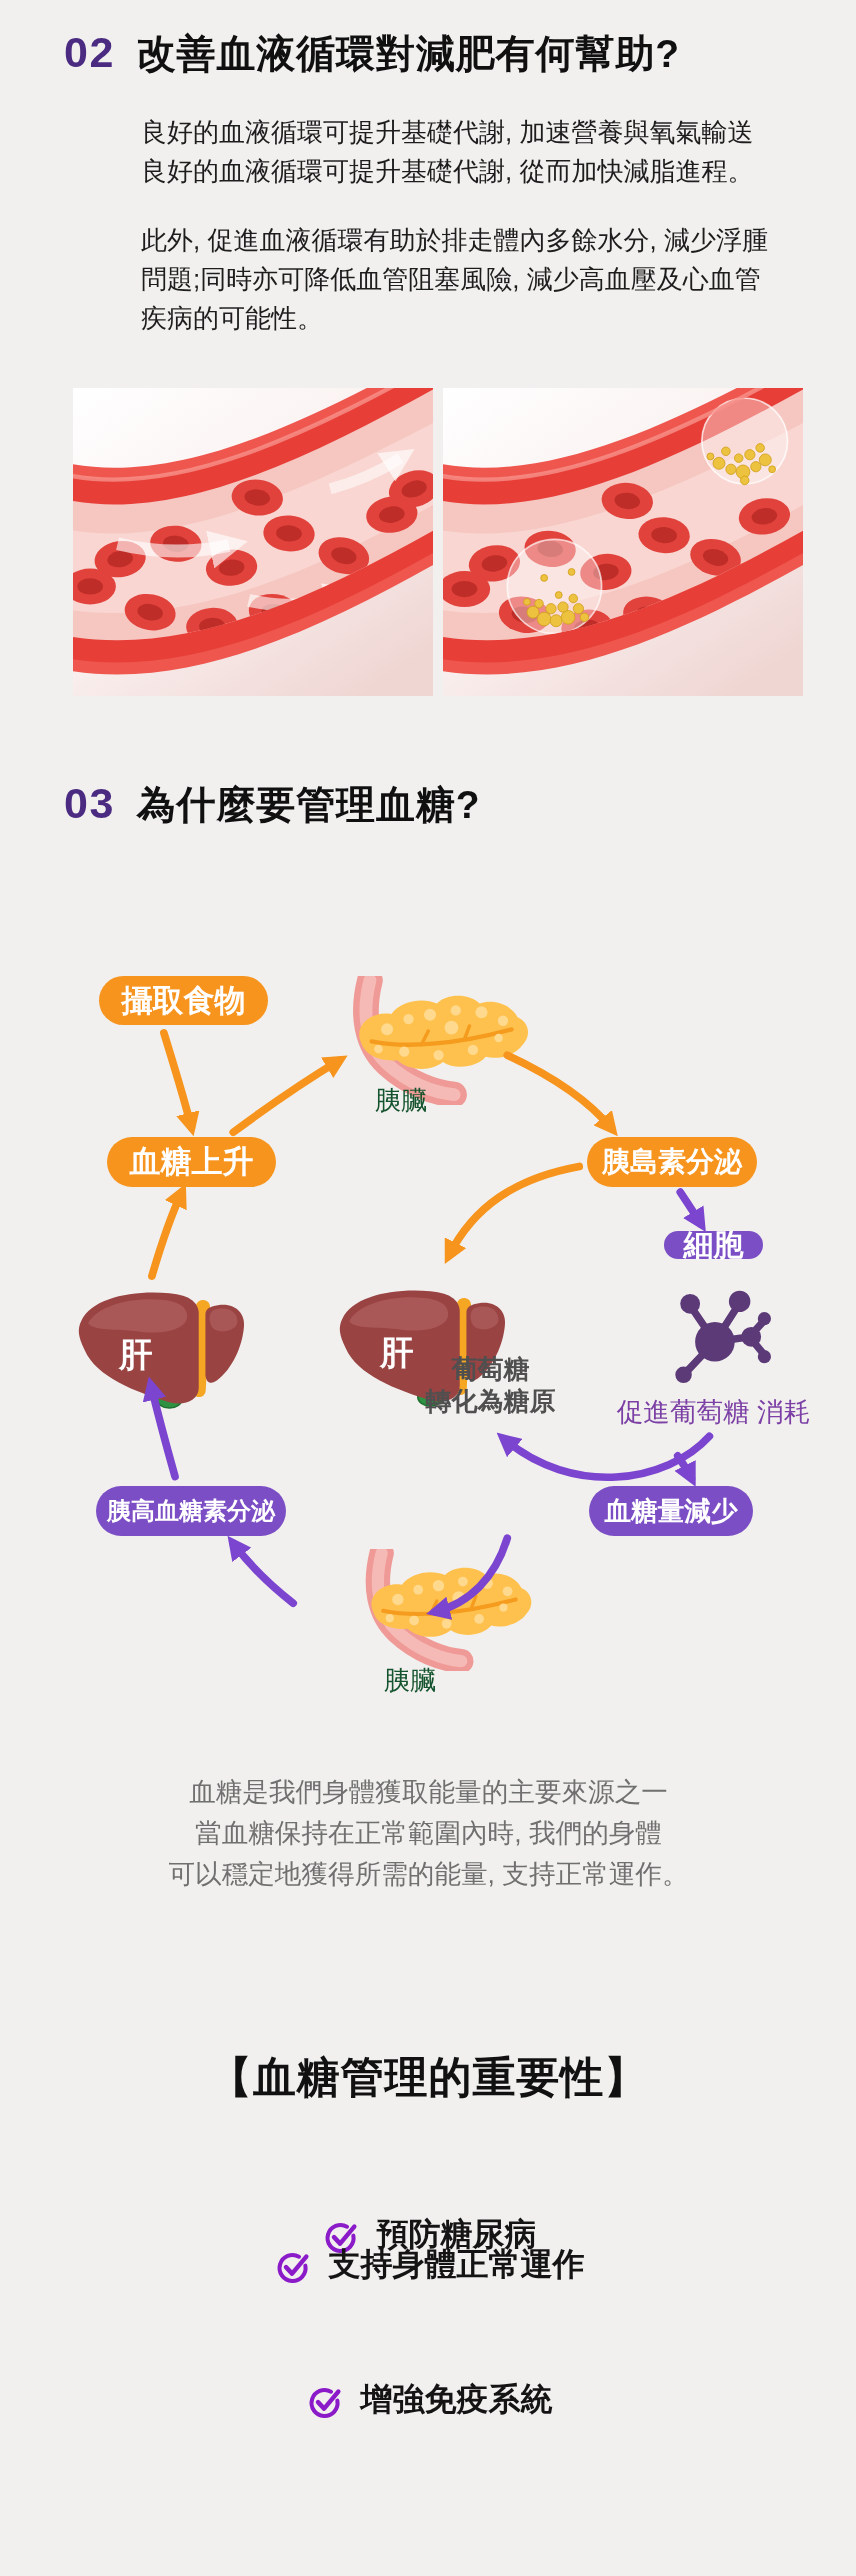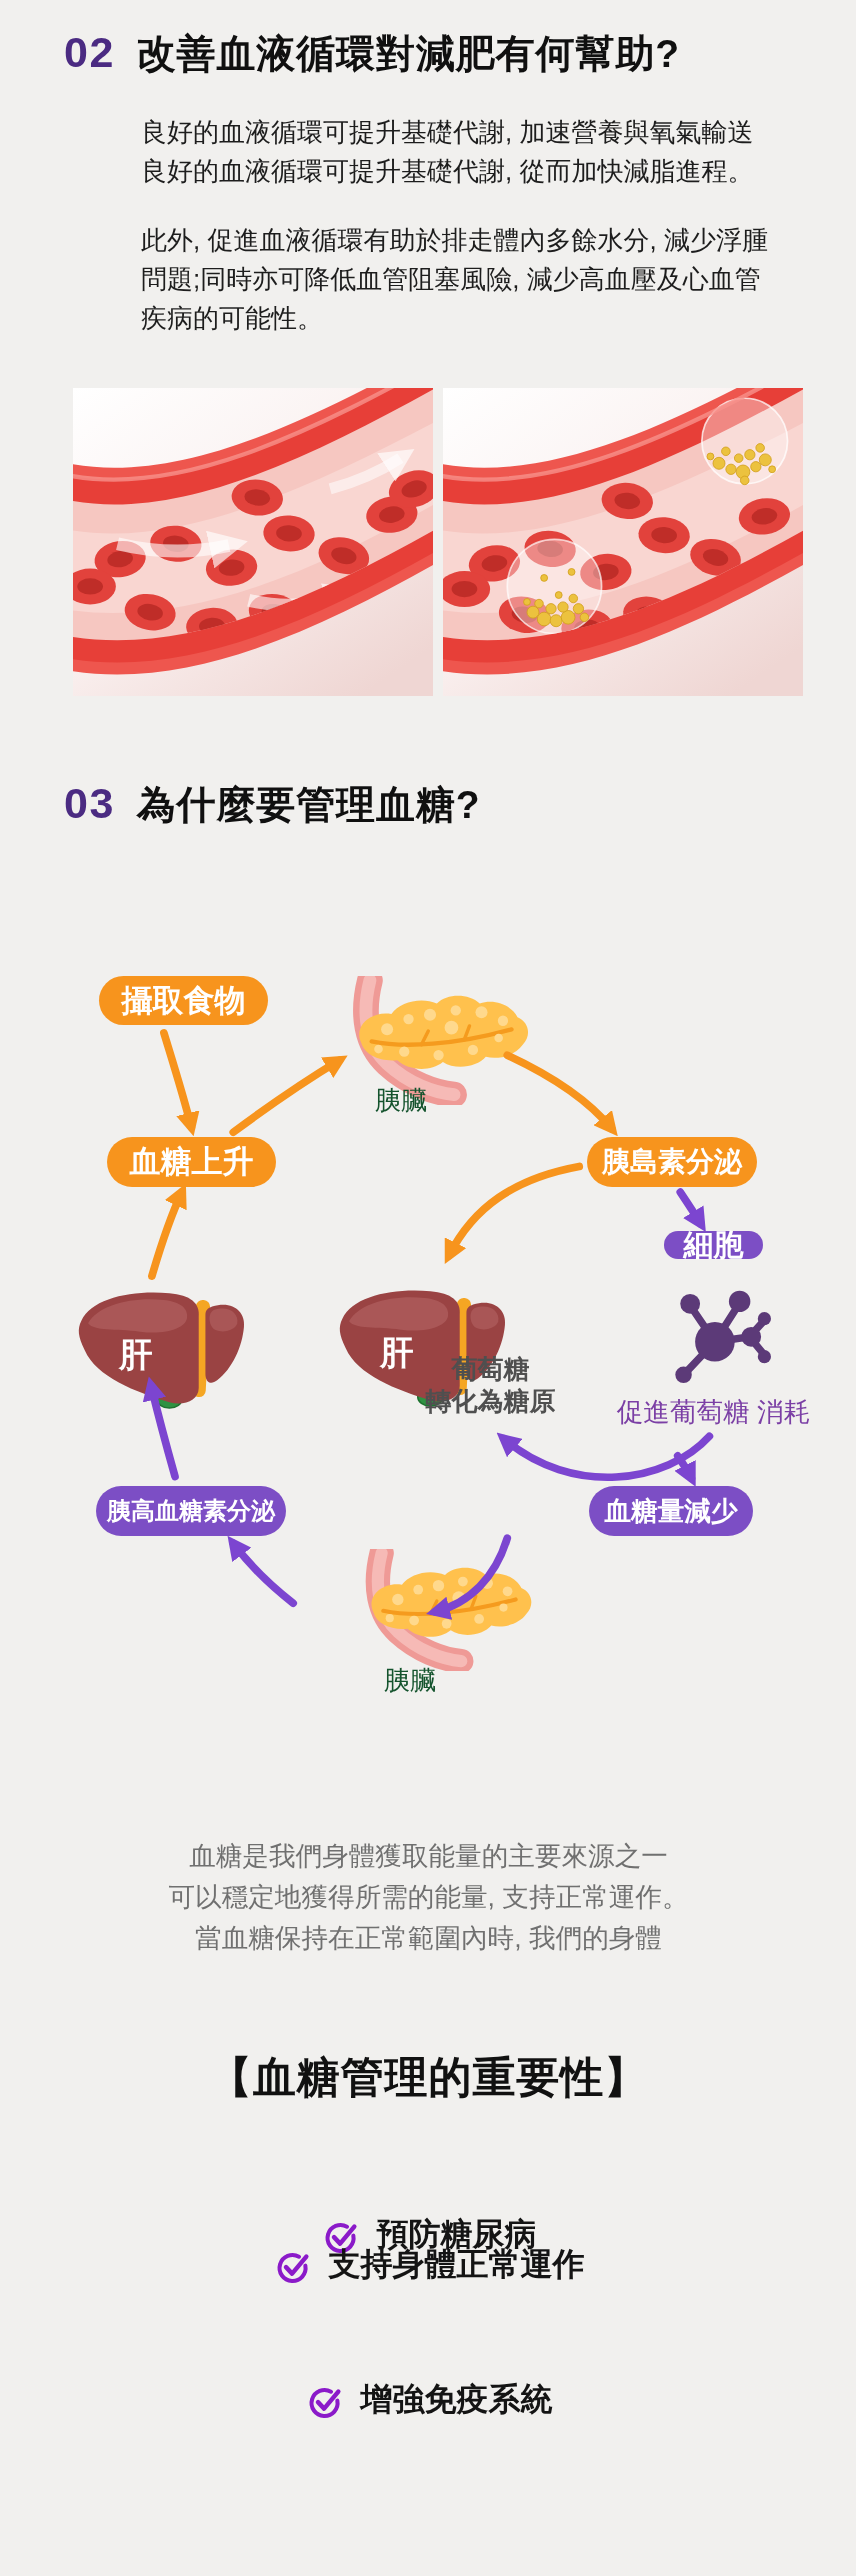--- a/index.html
+++ b/index.html
@@ -21,21 +21,21 @@
   .pill{position:absolute;display:flex;align-items:center;justify-content:center;color:#fff;
         font-weight:700;border-radius:25px;white-space:nowrap;}
   .pill.orange{background:#F7941D;} .pill.purple{background:#7C4EC5;}
   .organ{position:absolute;}
   .organ svg{display:block;width:100%;height:100%;}
   .organ-label{position:absolute;font-size:26px;font-weight:400;color:#14532d;white-space:nowrap;}
   .convert-text{position:absolute;left:407px;top:428px;width:167px;text-align:center;
         font-size:26px;line-height:32px;font-weight:700;color:#4F4F4F;}
   .consume-text{position:absolute;left:615px;top:469px;width:197px;text-align:center;
         font-size:26.6px;font-weight:400;color:#7B3FA5;white-space:nowrap;}
-  .summary{position:absolute;left:0;top:1836px;width:857px;text-align:center;
+  .summary{position:absolute;left:0;top:1772px;width:857px;text-align:center;
         font-size:26.6px;line-height:41px;color:#707070;font-weight:500;}
   .imp-title{position:absolute;left:0;top:2049px;width:857px;text-align:center;
         font-size:43px;font-weight:800;color:#111;letter-spacing:0.9px;}
   .check-row{position:absolute;left:50%;transform:translateX(-50%);display:flex;align-items:center;
         gap:17px;white-space:nowrap;}
   .check-row svg{width:39px;height:39px;flex:0 0 auto;}
   .check-label{font-size:32px;font-weight:600;color:#141414;}
 </style>
 </head>
 <body>
@@ -397,22 +397,22 @@
 
     <div class="convert-text">
       <div>葡萄糖</div>
       <div>轉化為糖原</div>
     </div>
     <div class="consume-text">促進葡萄糖 消耗</div>
   </div>
 
   <div class="summary">
     <div>血糖是我們身體獲取能量的主要來源之一</div>
+    <div>當血糖保持在正常範圍內時, 我們的身體</div>
     <div>可以穩定地獲得所需的能量, 支持正常運作。</div>
-    <div>當血糖保持在正常範圍內時, 我們的身體</div>
   </div>
 
   <div class="imp-title">【血糖管理的重要性】</div>
 
   <div class="check-row" style="top:2174px;margin-top:39px;">
     <svg viewBox="0 0 48 48">
       <path d="M39.8,24.2 A16,16 0 1,1 32,13.2" fill="none" stroke="#8B1AC9" stroke-width="5" stroke-linecap="round"></path>
       <path d="M16,26 L23.5,34 L41,13" fill="none" stroke="#8B1AC9" stroke-width="5.5" stroke-linecap="round" stroke-linejoin="round"></path>
     </svg>
     <span class="check-label">預防糖尿病</span>

